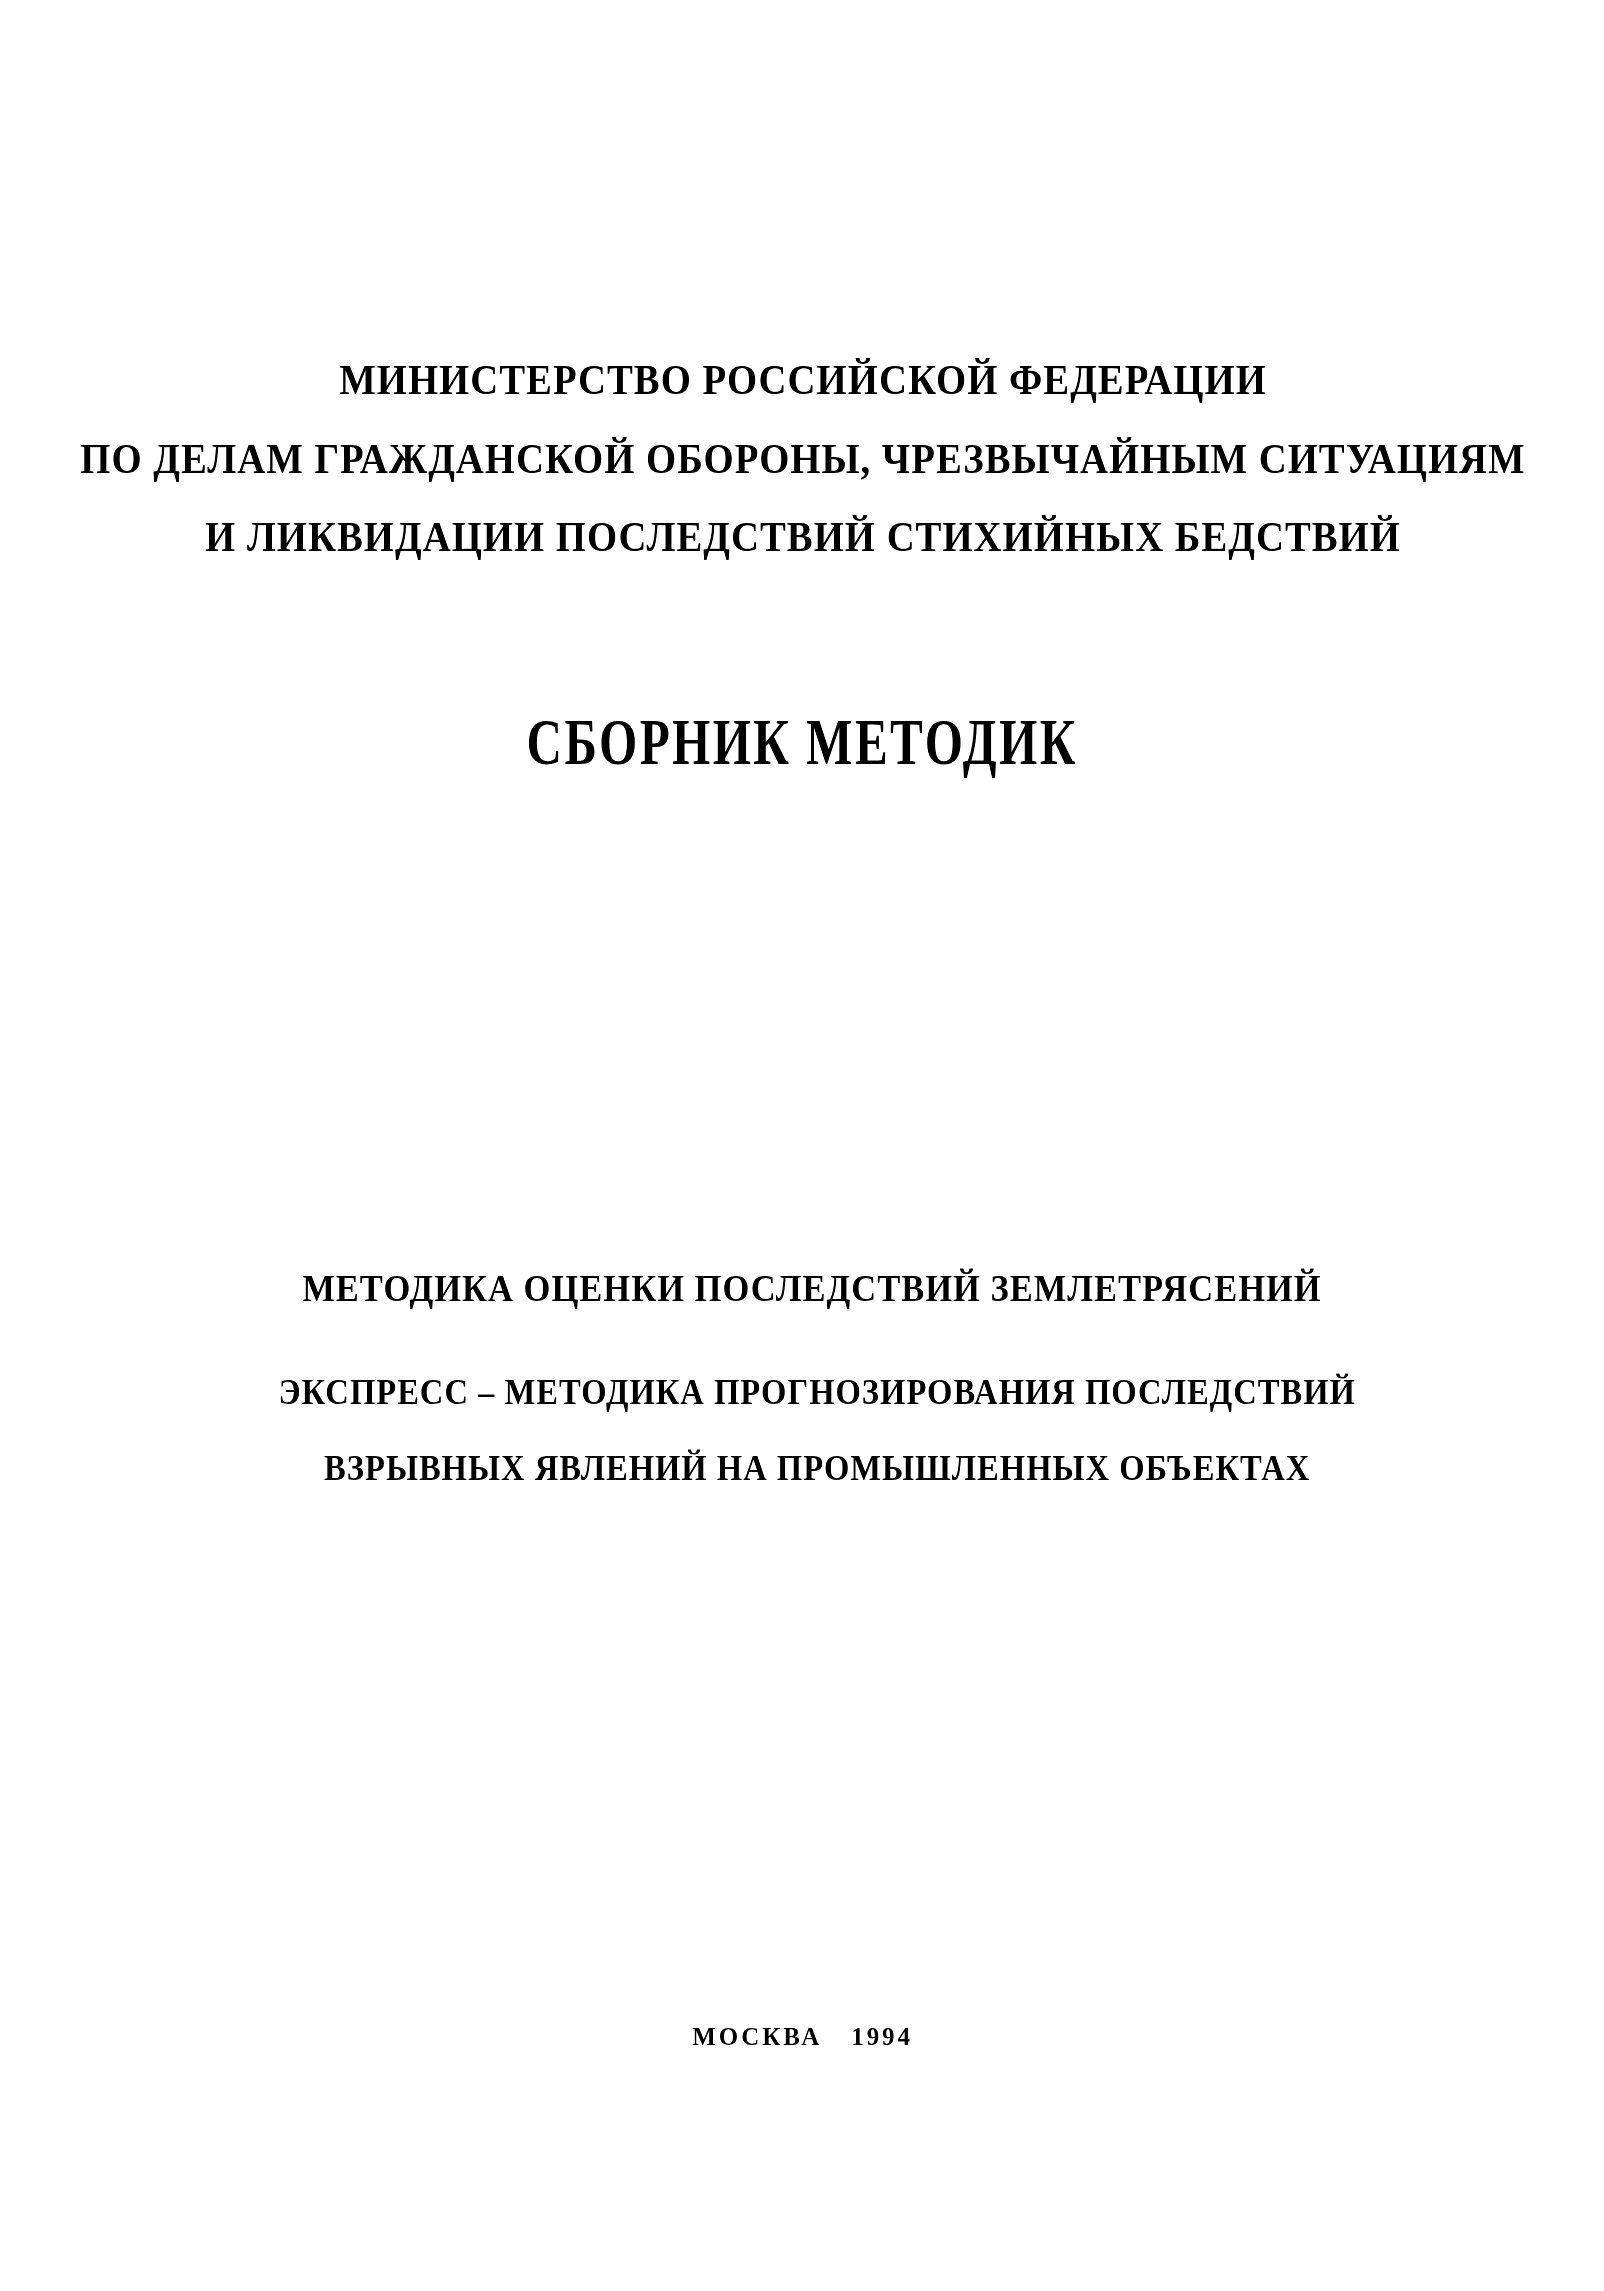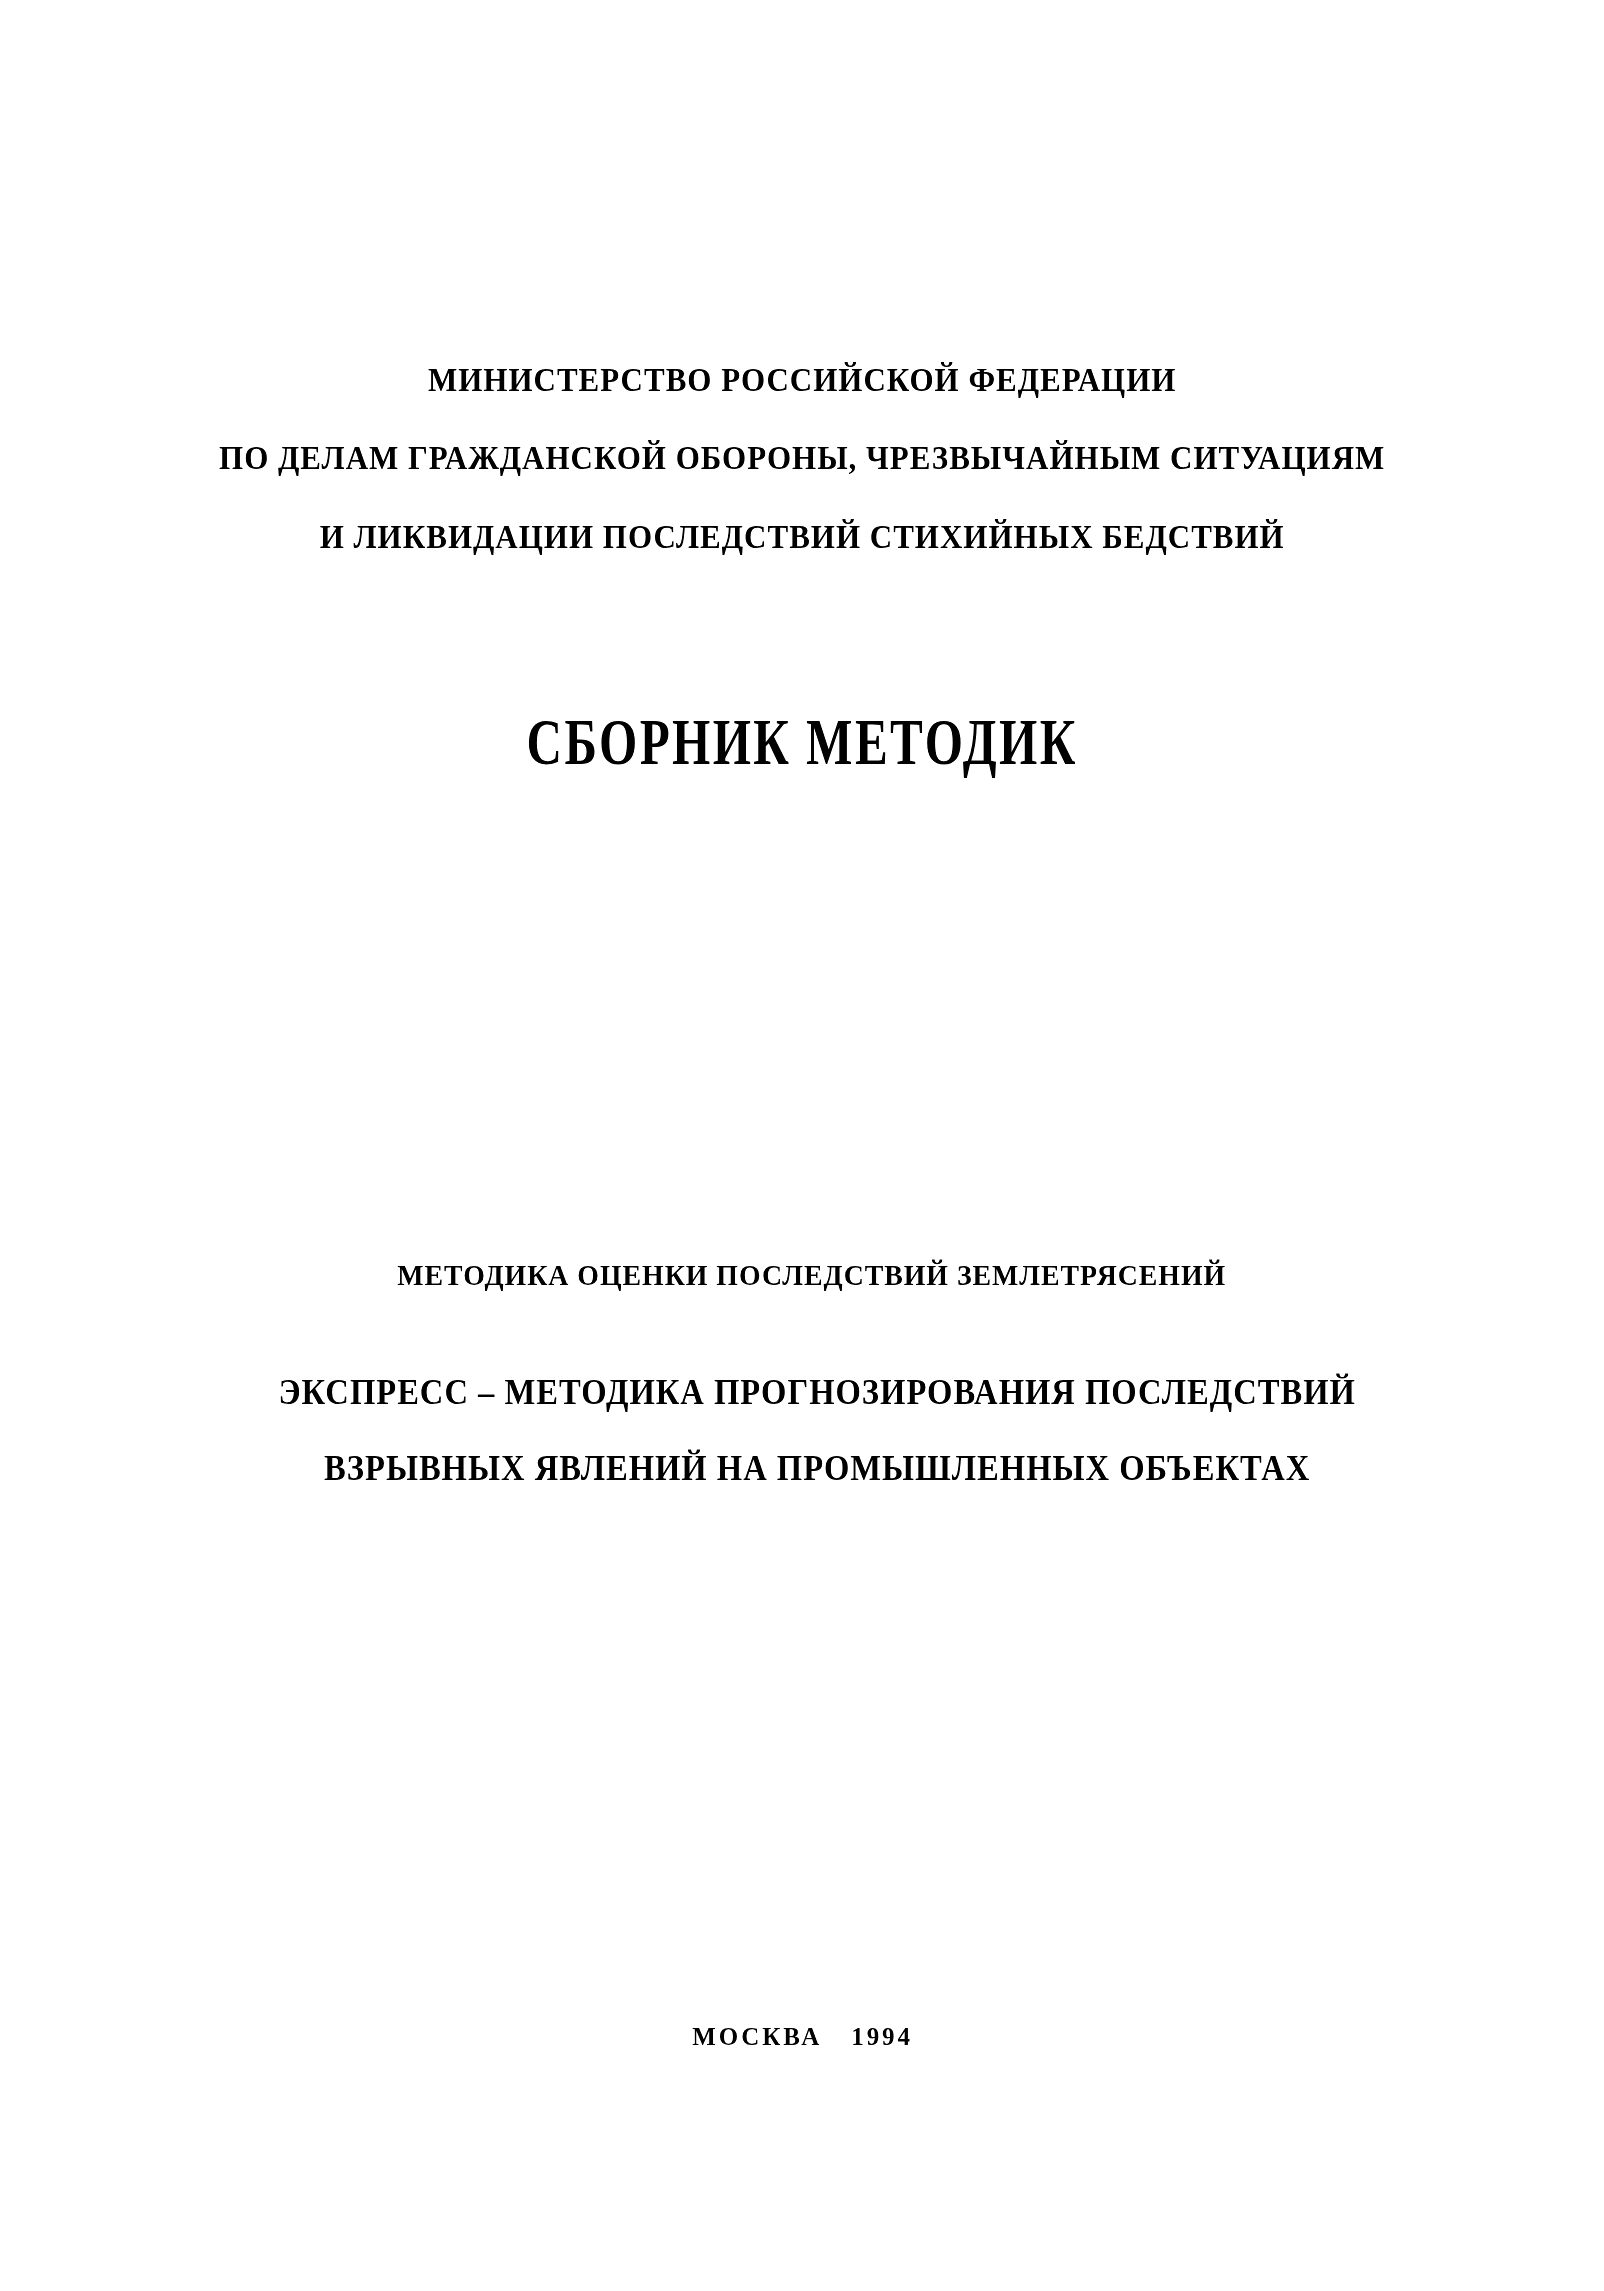--- a/index.html
+++ b/index.html
@@ -28,21 +28,21 @@
     white-space: pre-line;
   }
   
   .cond {
     display: inline-block;
     transform-origin: top center;
   }
 
   .ministry-header {
     top: 284px;
-    font-size: 32px;
+    font-size: 40px;
     line-height: 37px;
     letter-spacing: 1px;
   }
   .ministry-header .cond { transform: scale(0.97, 1.06); }
 
   .main-title {
     top: 636px;
     font-size: 60px;
     letter-spacing: 2.9px;
   }
@@ -58,21 +58,21 @@
 
   .volume-label {
     top: 988px;
     font-size: 52px;
     letter-spacing: 1.9px;
   }
   .volume-label .cond { transform: scale(0.86, 1.08); }
 
   .method-one {
     top: 1225px;
-    font-size: 29px;
+    font-size: 36px;
     letter-spacing: 1px;
     margin-left: 19px;
   }
   .method-one .cond { transform: scale(0.96, 1.03); }
 
   .method-two {
     top: 1298px;
     font-size: 34px;
     line-height: 37px;
     letter-spacing: 1px;

